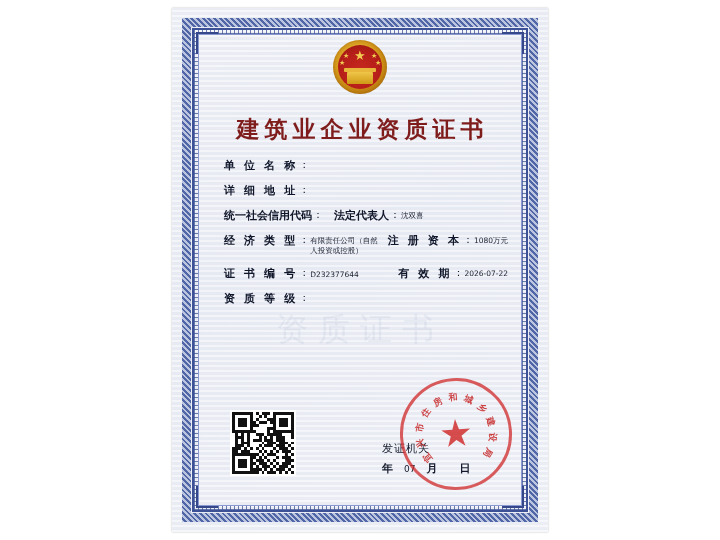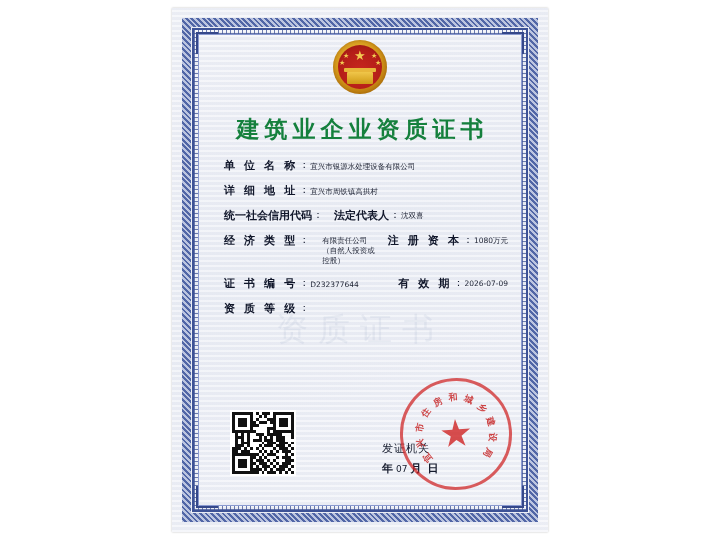--- a/index.html
+++ b/index.html
@@ -198,21 +198,21 @@
   .doc-title {
     position: absolute;
     left: 0;
     right: 0;
     top: 106px;
     text-align: center;
     font-family: "DejaVu Sans", sans-serif;
     font-size: 23px;
     font-weight: bold;
     letter-spacing: 5px;
-    color: #15803d;
+    color: #7f1d1d;
     text-indent: 5px;
   }
 
   
   .fields {
     position: absolute;
     left: 52px;
     top: 150px;
     right: 40px;
   }
@@ -239,21 +239,21 @@
   }
   .field-value {
     font-family: "DejaVu Sans", sans-serif;
     font-size: 7.5px;
     color: #1b2031;
     line-height: 11px;
     padding-top: 3px;
     flex: 1 1 auto;
     word-break: break-all;
   }
-  .field-value.two-line { line-height: 10px; margin-left: 12px; }
+  .field-value.two-line { line-height: 10px; }
   .inline-group {
     display: flex;
     align-items: flex-start;
     flex: 0 0 auto;
     margin-left: 10px;
   }
   .inline-value {
     font-family: "DejaVu Sans", sans-serif;
     font-size: 7.5px;
     color: #1b2031;
@@ -302,21 +302,21 @@
     bottom: 56px;
     font-family: "DejaVu Sans", sans-serif;
     font-size: 11px;
     font-weight: bold;
     color: #141a2c;
     white-space: nowrap;
   }
   .issue-date .num {
     font-size: 9px;
     font-weight: normal;
-    margin: 0 3px;
+    margin: 0 11px;
   }
 
   
   .seal {
     position: absolute;
     left: 228px;
     bottom: 42px;
     width: 112px;
     height: 112px;
     border-radius: 50%;
@@ -397,27 +397,25 @@
       </div>
     </div>
 
     <div class="doc-title">建筑业企业资质证书</div>
 
     <div class="fields">
 
       <div class="field-row">
         <span class="field-label label-w-sp">单 位 名 称</span>
         <span class="field-colon">：</span>
-        <span class="field-value grow-val">宜兴市银源水处理设备有限公司</span>
       </div>
 
       <div class="field-row">
         <span class="field-label label-w-sp">详 细 地 址</span>
         <span class="field-colon">：</span>
-        <span class="field-value grow-val">宜兴市周铁镇高拱村</span>
       </div>
 
       <div class="field-row">
         <span class="field-label">统一社会信用代码</span>
         <span class="field-colon">：</span>
         <span class="inline-group">
           <span class="field-label">法定代表人</span>
           <span class="field-colon">：</span>
           <span class="inline-value">沈双喜</span>
         </span>
@@ -434,21 +432,21 @@
         </span>
       </div>
 
       <div class="field-row">
         <span class="field-label label-w-sp">证 书 编 号</span>
         <span class="field-colon">：</span>
         <span class="field-value fixed-val-2">D232377644</span>
         <span class="inline-group">
           <span class="field-label label-w-sp">有 效 期</span>
           <span class="field-colon">：</span>
-          <span class="inline-value">2026-07-09</span>
+          <span class="inline-value">2026-07-22</span>
         </span>
       </div>
 
       <div class="field-row">
         <span class="field-label label-w-sp">资 质 等 级</span>
         <span class="field-colon">：</span>
       </div>
 
     </div>
 

